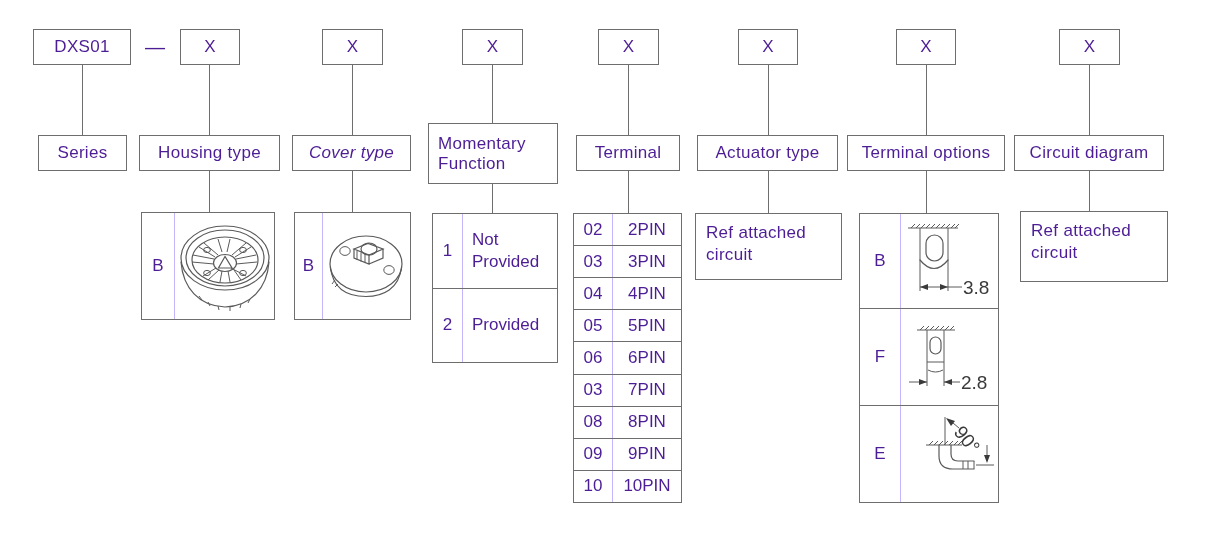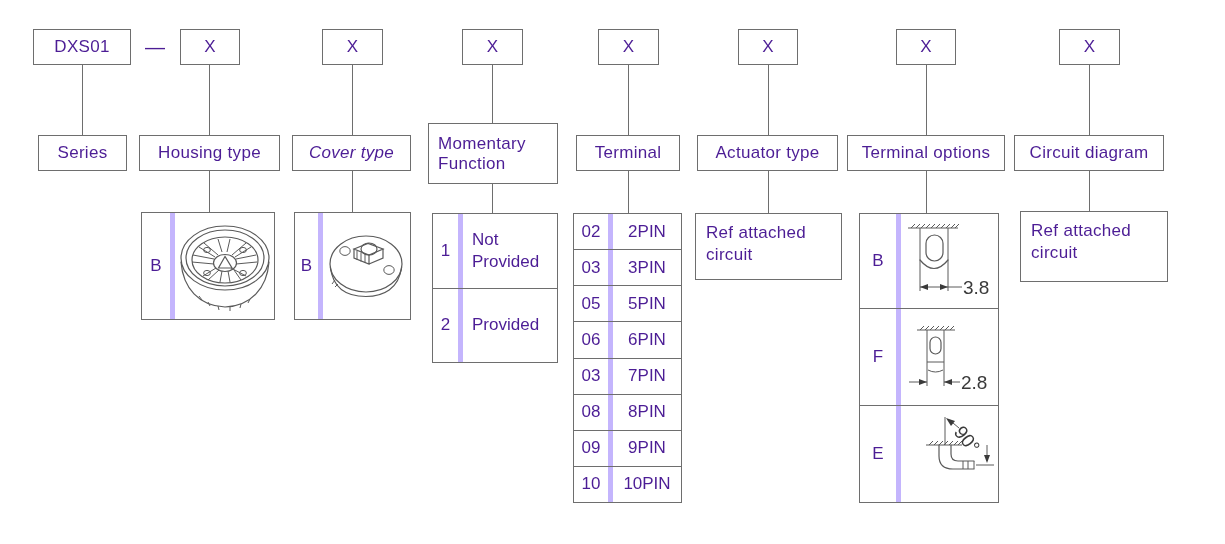--- a/index.html
+++ b/index.html
@@ -31,21 +31,21 @@
     position: absolute;
     border: 1px solid #6e6e6e;
     background: #ffffff;
     display: flex; flex-direction: column;
     font-size: 17px;
   }
   .trow { display: flex; flex: 1; align-items: stretch; }
   .trow + .trow { border-top: 1px solid #6e6e6e; }
   .codecell {
     display: flex; align-items: center; justify-content: center;
-    border-right: 5px solid #c4b5fd;
+    border-right: 1px solid #c4b5fd;
     flex: 0 0 auto;
   }
   .desccell {
     flex: 1 1 auto;
     display: flex; align-items: center;
     padding-left: 9px;
     line-height: 1.3;
   }
   .desccell.center { justify-content: center; padding-left: 0; }
   .imgcell {
@@ -171,20 +171,24 @@
   <div class="table" style="left:573px; top:213px; width:109px; height:290px;">
     <div class="trow">
       <div class="codecell" style="width:39px;">02</div>
       <div class="desccell center">2PIN</div>
     </div>
     <div class="trow">
       <div class="codecell" style="width:39px;">03</div>
       <div class="desccell center">3PIN</div>
     </div>
     <div class="trow">
+      <div class="codecell" style="width:39px;">04</div>
+      <div class="desccell center">4PIN</div>
+    </div>
+    <div class="trow">
       <div class="codecell" style="width:39px;">05</div>
       <div class="desccell center">5PIN</div>
     </div>
     <div class="trow">
       <div class="codecell" style="width:39px;">06</div>
       <div class="desccell center">6PIN</div>
     </div>
     <div class="trow">
       <div class="codecell" style="width:39px;">03</div>
       <div class="desccell center">7PIN</div>

